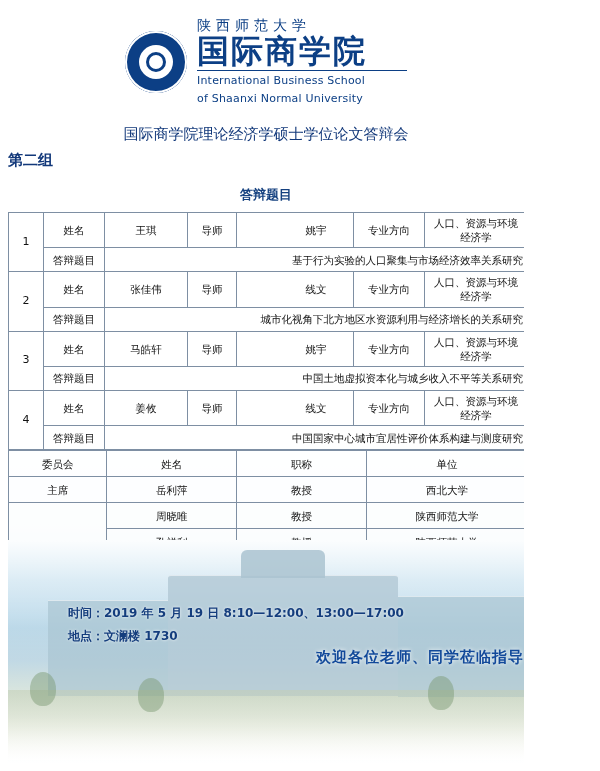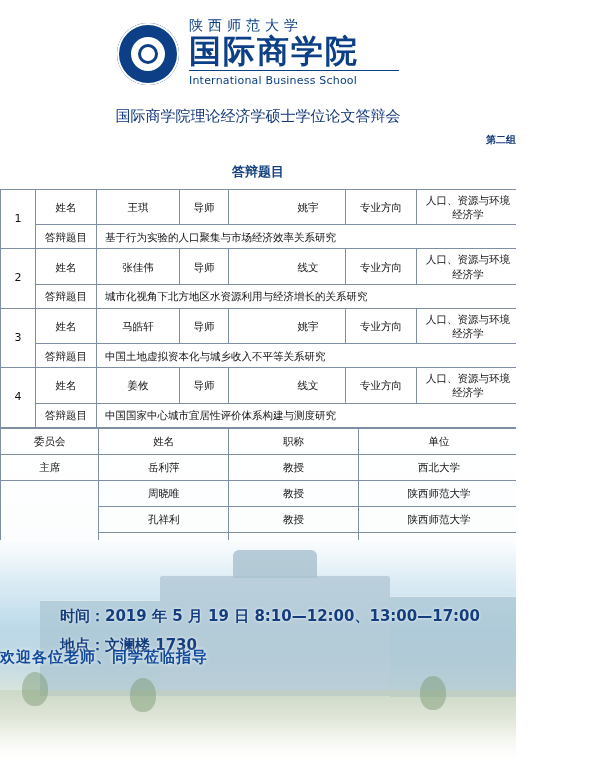--- a/index.html
+++ b/index.html
@@ -12,20 +12,21 @@
     font-family: "DejaVu Sans", "Liberation Sans", sans-serif;
     background: #ffffff;
     overflow: hidden;
   }
   .poster {
     position: relative;
     width: 516px;
     height: 771px;
     background: linear-gradient(to bottom, #ffffff 0%, #ffffff 55%, #e8f3f8 68%, #cfe6f2 78%, #dfeef6 88%, #ffffff 99%);
     overflow: hidden;
+    margin-left: 8px;
   }
   
   .photo-band {
     position: absolute;
     left: 0;
     right: 0;
     top: 540px;
     height: 220px;
     background:
       linear-gradient(to bottom, rgba(255,255,255,0.95) 0%, rgba(255,255,255,0.55) 18%, rgba(255,255,255,0.25) 40%, rgba(255,255,255,0.55) 80%, rgba(255,255,255,0.95) 100%),
@@ -154,22 +155,22 @@
   
   .doc-title {
     text-align: center;
     font-size: 15px;
     font-weight: normal;
     color: #12387a;
     margin-top: 14px;
     font-family: "DejaVu Sans", "Liberation Sans", sans-serif;
   }
   .doc-subtitle {
-    text-align: right;
-    font-size: 10px;
+    text-align: left;
+    font-size: 15px;
     font-weight: bold;
     color: #12387a;
     margin-top: 7px;
   }
   .section-title {
     text-align: center;
     font-size: 13px;
     font-weight: bold;
     color: #14407f;
     margin: 16px 0 8px 0;
@@ -205,49 +206,49 @@
   .lbl {
     width: 52px;
     white-space: nowrap;
   }
   .name-cell { width: 74px; }
   .adv-lbl { width: 40px; }
   .adv-cell { width: 66px; padding-left: 46px; }
   .dir-lbl { width: 62px; }
   .dir-cell { }
   .topic-text {
-    text-align: left;
+    text-align: right;
     padding-left: 8px;
   }
 
   
   .committee td, .committee th {
     height: 19px;
   }
   .committee .c1 { width: 96px; }
   .committee .c2 { width: 130px; }
   .committee .c3 { width: 130px; }
   .committee .c4 { width: 164px; }
 
   
   .footer-info {
     position: absolute;
     left: 60px;
     top: 602px;
-    font-size: 15px;
+    font-size: 12px;
     color: #143d7d;
     line-height: 1.9;
     font-weight: bold;
     text-shadow: 0 0 3px rgba(255,255,255,0.9);
   }
   .welcome {
     position: absolute;
     left: 0; right: 0;
     top: 648px;
-    text-align: left;
+    text-align: right;
     font-size: 15px;
     color: #12499a;
     font-weight: bold;
     font-family: "DejaVu Serif", "Liberation Serif", serif;
     letter-spacing: 1px;
     text-shadow: 0 0 4px rgba(255,255,255,0.95);
   }
 </style>
 </head>
 <body>
@@ -269,20 +270,21 @@
     <div class="logo-wrap">
       <div class="crest">
         <div class="ring-text"></div>
         <div class="inner"></div>
       </div>
       <div class="logo-text">
         <div class="logo-cn-small">陕西师范大学</div>
         <div class="logo-cn-big">国际商学院</div>
         <div class="logo-rule"></div>
         <div class="logo-en">International Business School</div>
+        <div class="logo-en">of Shaanxi Normal University</div>
       </div>
     </div>
   </div>
 
   <div class="doc-title">国际商学院理论经济学硕士学位论文答辩会</div>
   <div class="doc-subtitle">第二组</div>
 
   <div class="section-title">答辩题目</div>
 
   <div class="table-wrap">

